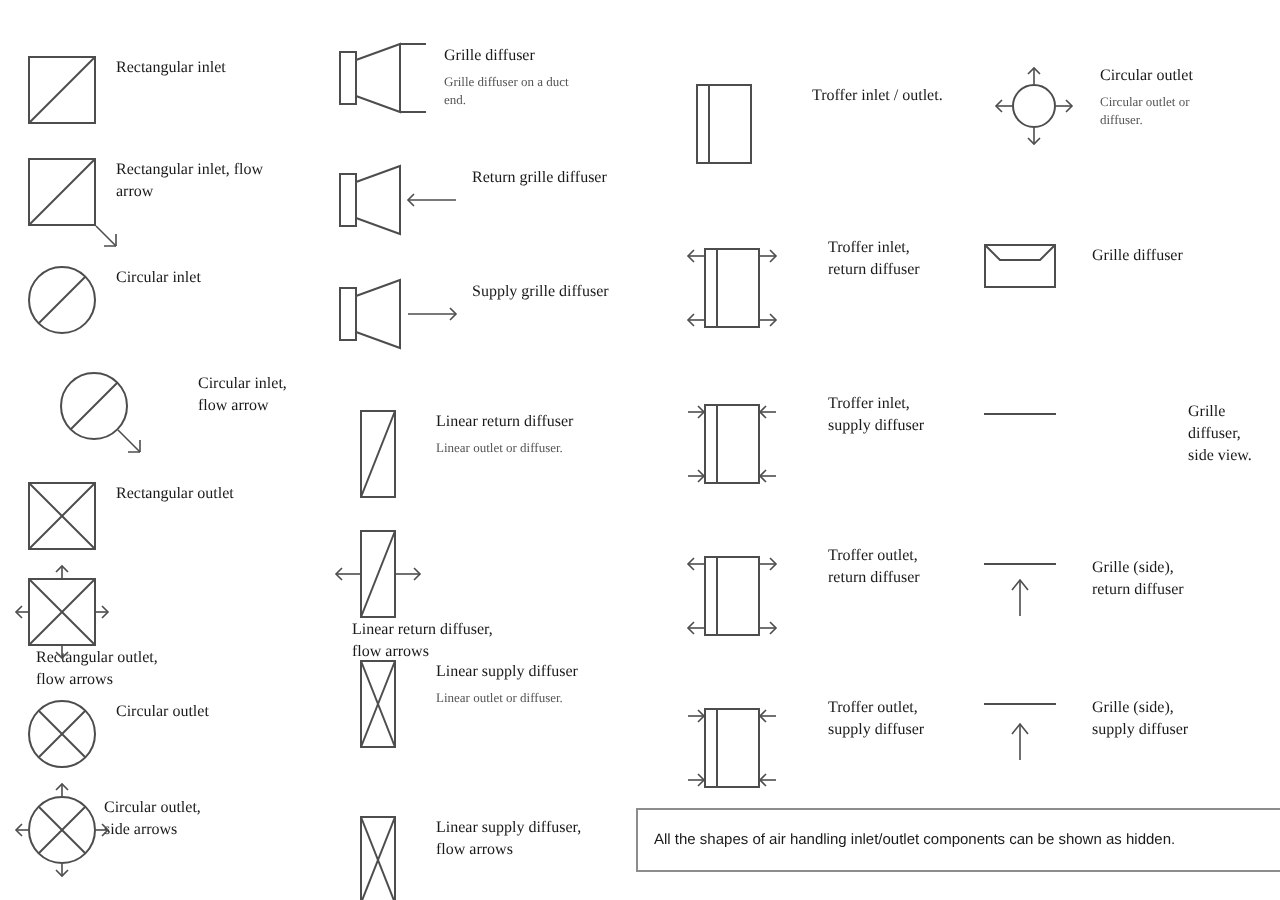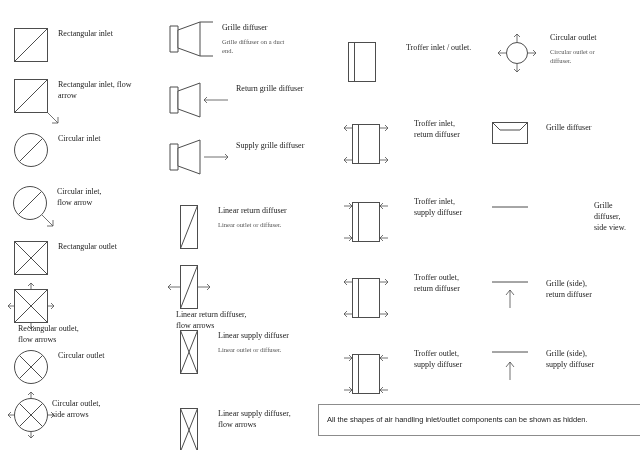--- a/index.html
+++ b/index.html
@@ -94,21 +94,21 @@
     <svg width="34" height="34" viewBox="0 0 34 34">
       <circle class="stf" cx="17" cy="17" r="16.5"></circle>
       <line class="st" x1="5.5" y1="28.5" x2="28.5" y2="5.5"></line>
     </svg>
   </div>
   <div class="labels">
     <div class="label">Circular inlet</div>
   </div>
 </div>
 
-<div class="item" style="left:13px; top:186px;">
+<div class="item" style="left:30px; top:186px;gap:25px;">
   <div class="glyph">
     <svg width="34" height="34" viewBox="0 0 34 34">
       <circle class="stf" cx="17" cy="17" r="16.5"></circle>
       <line class="st" x1="5.5" y1="28.5" x2="28.5" y2="5.5"></line>
       <line class="thin" x1="29" y1="29" x2="40" y2="40"></line>
       <path class="thin" d="M40 40 L40 34 M40 40 L34 40" fill="none"></path>
     </svg>
   </div>
   <div class="labels">
     <div class="label">Circular inlet,

